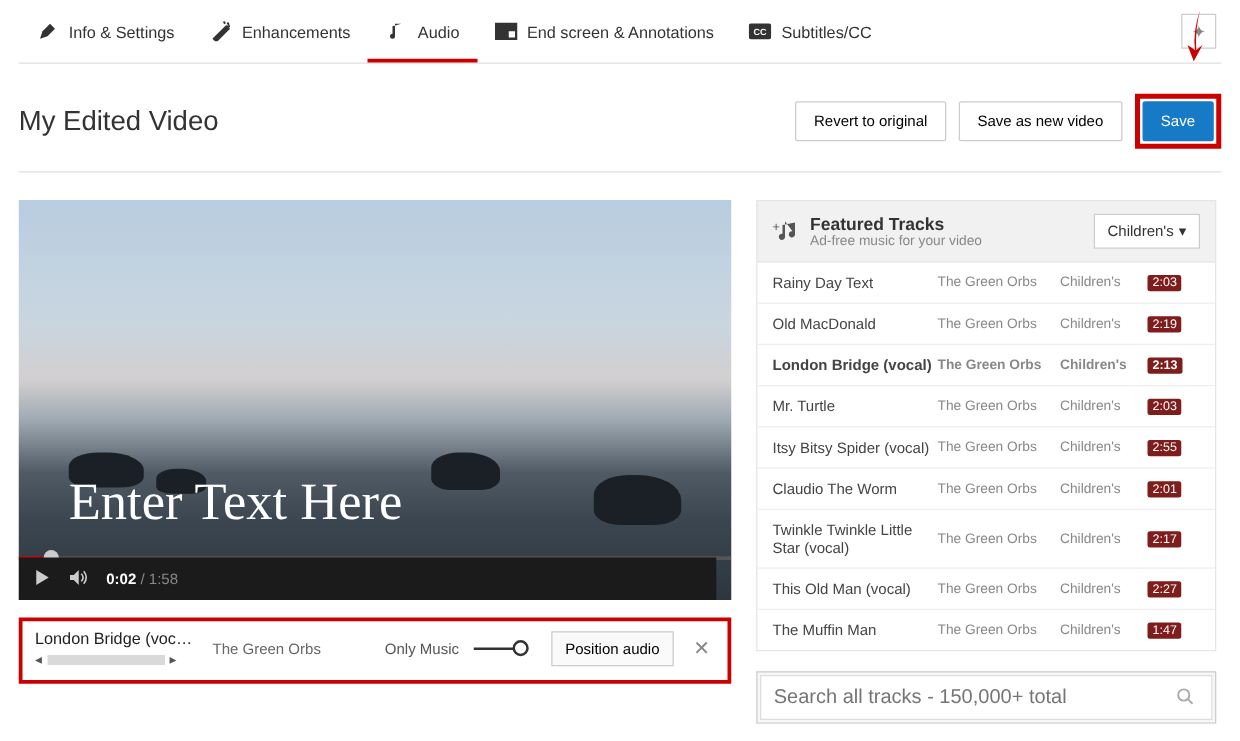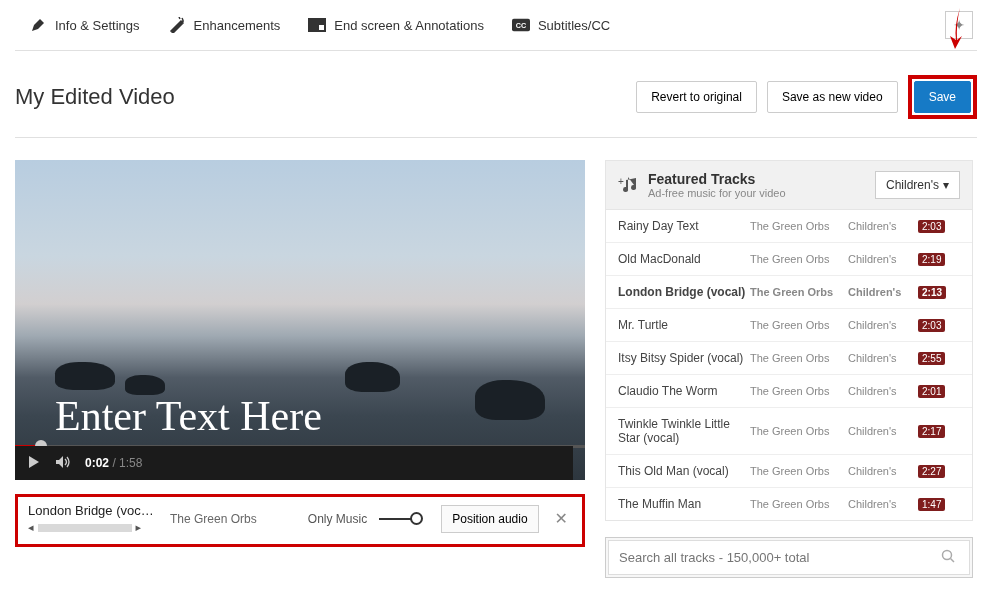--- a/index.html
+++ b/index.html
@@ -24,21 +24,21 @@
   
   .arrow-down { position: absolute; right: 26px; top: 6px; }
   .arrow-down svg { width: 22px; height: 45px; }
   
   .main { display: flex; gap: 20px; padding-top: 22px; }
   
   
   .video-col { width: 570px; }
   .video-area { position: relative; width: 570px; height: 320px; background: linear-gradient(to bottom, #b8cde0 0%, #c9d6e0 30%, #d2cfd0 45%, #9fa9b2 55%, #515b66 68%, #3b4650 80%, #2d363e 100%); overflow: hidden; }
   .rock { position: absolute; background: #1a2026; border-radius: 40% 50% 30% 30%; }
-  .overlay-text { position: absolute; left: 40px; bottom: 40px; color: #fff; font-size: 42px; font-weight: 400; font-family: Georgia, serif; }
+  .overlay-text { position: absolute; left: 40px; bottom: 54px; color: #fff; font-size: 42px; font-weight: 400; font-family: Georgia, serif; }
   .progress-line { position: absolute; left: 0; bottom: 32px; width: 100%; height: 3px; background: #555; }
   .progress-fill { position: absolute; left: 0; bottom: 32px; height: 3px; width: 26px; background: #cc0000; }
   .progress-knob { position: absolute; bottom: 28px; left: 20px; width: 12px; height: 12px; background: #ccc; border-radius: 50%; }
   .video-controls { display: flex; align-items: center; gap: 14px; height: 34px; background: #1b1b1b; color: #ccc; padding: 0 12px; font-size: 12px; }
   .time-current { color: #fff; font-weight: bold; }
   .time-total { color: #888; }
   
   
   .selected-track-box { margin-top: 14px; border: 3px solid #cc0000; padding: 6px 10px 10px; display: flex; align-items: center; gap: 12px; position: relative; }
   .sel-left { width: 130px; }
@@ -65,21 +65,21 @@
   .track-row { display: flex; align-items: center; padding: 9px 12px; border-bottom: 1px solid #eee; cursor: pointer; }
   .track-row:last-child { border-bottom: none; }
   .track-row.selected { font-weight: bold; }
   .track-name { flex: 0 0 132px; font-size: 12px; color: #444; }
   .track-artist { flex: 0 0 98px; font-size: 11px; color: #888; }
   .track-genre { flex: 0 0 70px; font-size: 11px; color: #888; }
   .track-dur { background: #7f1d1d; color: #fff; font-size: 10px; padding: 1px 4px; border-radius: 2px; }
   
   .search-box { margin-top: 16px; border: 1px solid #ccc; background: #f7f7f7; padding: 2px 2px 2px 2px; display: flex; align-items: center; }
   .search-inner { flex: 1; background: #fff; border: 1px solid #ddd; padding: 8px 10px; display:flex; align-items:center;}
-  .search-input { border: none; outline: none; width: 100%; font-size: 13px; color: #6d28d9; background: transparent; }
+  .search-input { border: none; outline: none; width: 100%; font-size: 16px; color: #6d28d9; background: transparent; }
   .search-icon-span { color: #aaa; padding-right: 4px; }
 </style>
 </head>
 <body>
 
 <div class="container" style="position:relative;">
 
   <div class="arrow-down">
     <svg viewBox="0 0 22 45">
         <path d="M16 2 Q10 20 12 34 L6 30 L11 43 L18 30 L13 34 Q12 18 16 2 Z" fill="#cc0000"></path>
@@ -95,20 +95,28 @@
         </span>
       <span>Info &amp; Settings</span>
     </div>
     <div class="tab">
       <span class="tab-icon">
           <svg width="16" height="16" viewBox="0 0 16 16">
             <path d="M2 14 L12 4 L14 6 L4 16 Z M13 1 L14 3 M10 0 L11 2 M15 4 L13 4" stroke="#333" stroke-width="1.5" fill="#333"></path>
           </svg>
         </span>
       <span>Enhancements</span>
+    </div>
+    <div class="tab active">
+      <span class="tab-icon">
+          <svg width="16" height="16" viewBox="0 0 16 16">
+            <path d="M7 2 L7 12 A2 2 0 1 1 5 10 L5 4 L12 2" fill="#333"></path>
+          </svg>
+        </span>
+      <span>Audio</span>
     </div>
     <div class="tab">
       <span class="tab-icon">
           <svg width="18" height="14" viewBox="0 0 18 14">
             <rect x="0" y="0" width="18" height="14" fill="#333"></rect>
             <rect x="11" y="7" width="5" height="5" fill="#fff"></rect>
           </svg>
         </span>
       <span>End screen &amp; Annotations</span>
     </div>

